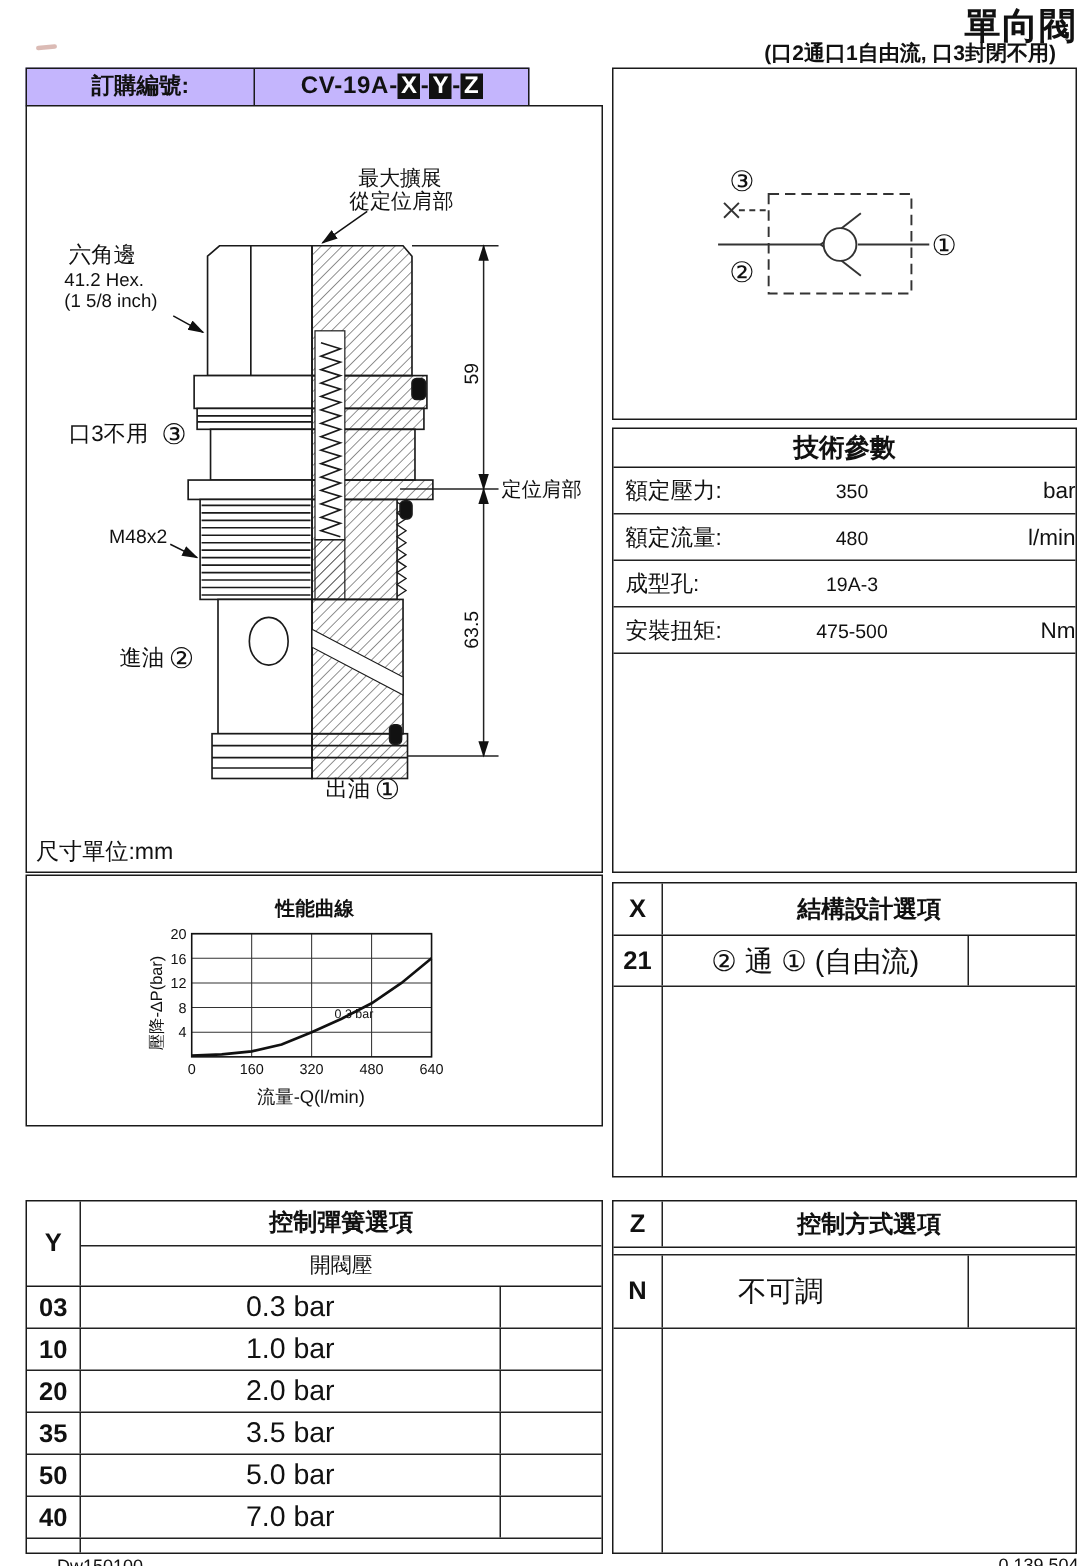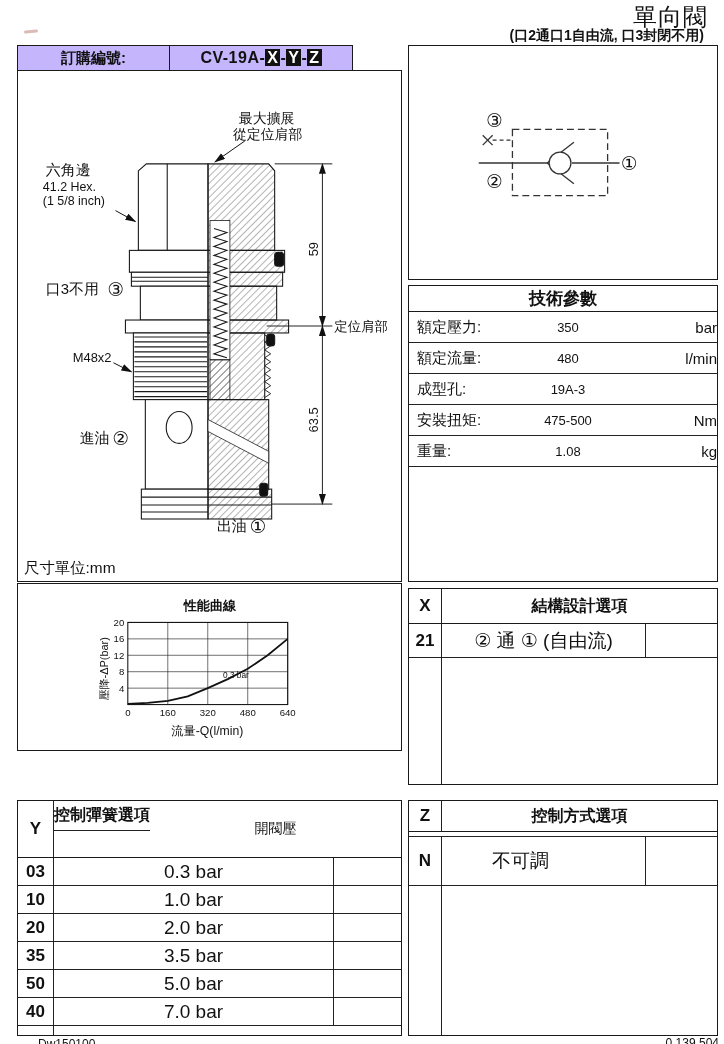--- a/index.html
+++ b/index.html
@@ -2,21 +2,21 @@
 <html><head>
 <meta charset="utf-8">
 <style>
   *{margin:0;padding:0;box-sizing:border-box}
   html,body{width:724px;height:1044px}
   body{position:relative;background:#fff;overflow:hidden;
        font-family:"Liberation Sans","DejaVu Sans",sans-serif;color:#111}
   .box{position:absolute;border:1.2px solid #1a1a1a;background:#fff}
   .fill{position:absolute;left:0;top:0;width:100%;height:100%}
   
-  .title{position:absolute;right:16px;top:1px;font-size:24px;font-weight:normal;letter-spacing:1px}
+  .title{position:absolute;right:6px;top:1px;font-size:24px;font-weight:bold;letter-spacing:1px}
   .subtitle{position:absolute;right:20px;top:27px;font-size:14px;font-weight:bold}
   .smudge{position:absolute;left:24px;top:30px;width:14px;height:3px;background:rgba(165,85,70,.4);
           border-radius:2px;transform:rotate(-6deg)}
   
   .order-box{position:absolute;left:17px;top:45px;width:336px;height:26px;
              border:1.2px solid #1a1a1a;display:flex;background:#c4b5fd}
   .order-label{width:152px;border-right:1.2px solid #1a1a1a;text-align:center;
                font-size:15px;font-weight:600;line-height:23px}
   .order-code{flex:1;text-align:center;font-size:16px;font-weight:bold;line-height:23px;letter-spacing:.5px}
   .inv{background:#111;color:#fff;padding:0 2px}
@@ -43,21 +43,21 @@
   .w36{width:36px;font-size:17px}
   .opt-title{flex:1;display:flex;align-items:center;justify-content:center;
              font-weight:bold;font-size:16px}
   .opt-row{display:flex;border-bottom:1px solid #222}
   .opt-desc{flex:1;display:flex;align-items:center;justify-content:center;font-size:19px}
   .opt-desc.left{justify-content:flex-start;padding-left:50px}
   .opt-extra{border-left:1px solid #222}
   .ex72{width:72px}
   .ex68{width:68px}
   .opt-fill{flex:1;display:flex}
-  .y-head-right{flex:1;display:flex;flex-direction:row}
+  .y-head-right{flex:1;display:flex;flex-direction:column}
   .y-title{height:30px;border-bottom:1px solid #222;display:flex;align-items:center;
            justify-content:center;font-weight:bold;font-size:16px}
   .y-sub{flex:1;display:flex;align-items:center;justify-content:center;font-size:14px}
   .spacer4{height:4px}
   
   svg text{font-family:"Liberation Sans","DejaVu Sans",sans-serif;fill:#111}
   
   .foot-left{position:absolute;left:38px;top:1037px;font-size:12px}
   .foot-right{position:absolute;right:5px;top:1036px;font-size:12px}
 </style>
@@ -206,25 +206,20 @@
   </div>
   <div class="p-row">
     <span class="p-label">成型孔:</span>
     <span class="p-value">19A-3</span>
     <span class="p-unit"></span>
   </div>
   <div class="p-row">
     <span class="p-label">安裝扭矩:</span>
     <span class="p-value">475-500</span>
     <span class="p-unit">Nm</span>
-  </div>
-  <div class="p-row">
-    <span class="p-label">重量:</span>
-    <span class="p-value">1.08</span>
-    <span class="p-unit">kg</span>
   </div>
 </div>
 
 <div class="box curve-box">
   <svg class="fill" viewBox="0 0 385 190">
     <text x="193" y="30" text-anchor="middle" font-size="15" font-weight="bold">性能曲線</text>
     <text transform="translate(76,133) rotate(-90)" font-size="12.5">壓降-ΔP(bar)</text>
     <text x="190" y="173" text-anchor="middle" font-size="14">流量-Q(l/min)</text>
     <g id="curve-plot">
         <line x1="99" y1="119.2" x2="282" y2="119.2" stroke="#333" stroke-width="0.8"></line>

